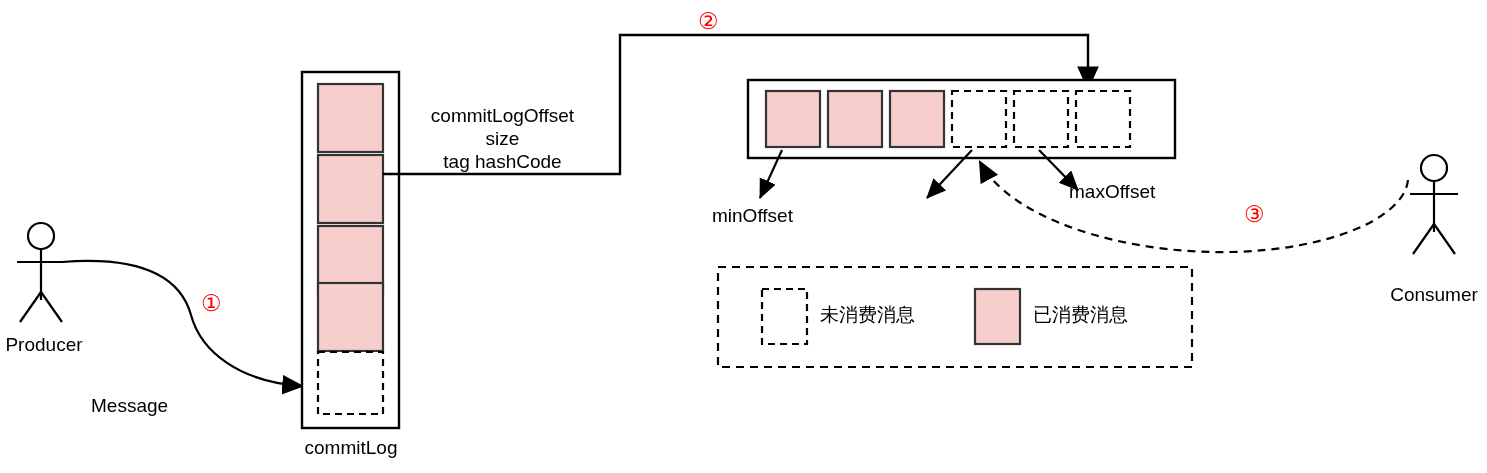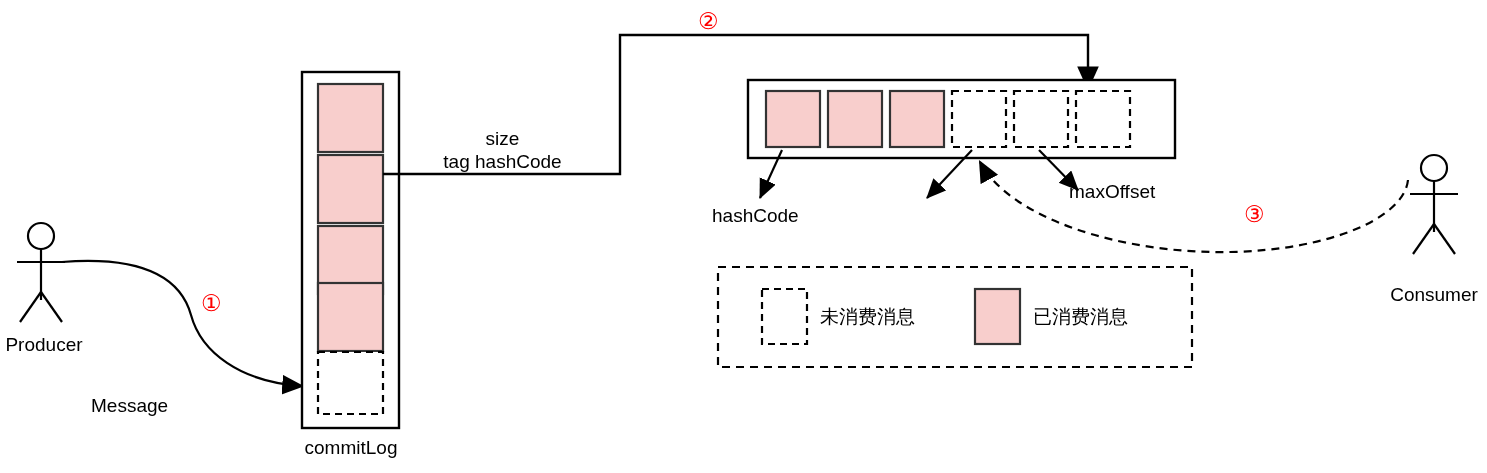--- a/index.html
+++ b/index.html
@@ -34,21 +34,21 @@
   .lbl.center { text-align: center; }
   .marker-num {
     position: absolute;
     color: #ff0000;
     font-family: "Liberation Sans", sans-serif;
     font-size: 23px;
     line-height: 23px;
     white-space: nowrap;
   }
   .cjk {
-    font-family: Liberation Serif, serif;
+    font-family: Liberation Mono, monospace;
     font-size: 19px;
   }
 </style>
 </head>
 <body>
 
 <div id="canvas">
 
   <svg class="layer" viewBox="0 0 1487 473">
     <defs>
@@ -112,23 +112,24 @@
   <div class="lbl" style="left:1381px; top:255px; width:106px; text-align:center;margin-top:28px;">Consumer</div>
 
   <div class="lbl" style="left:82px; top:394px;margin-left:9px;">Message</div>
 
   <div class="marker-num" style="left:698px; top:10px;">②</div>
   <div class="marker-num" style="left:201px; top:292px;">①</div>
   <div class="marker-num" style="left:1244px; top:203px;">③</div>
 
   <div class="lbl" style="left:300px; top:436px; width:102px; text-align:center;">commitLog</div>
 
+  <div class="lbl center" style="left:415px; top:104px; width:175px;">commitLogOffset</div>
   <div class="lbl center" style="left:415px; top:127px; width:175px;">size</div>
   <div class="lbl center" style="left:415px; top:150px; width:175px;">tag hashCode</div>
 
 
-  <div class="lbl" style="left:712px; top:204px;">hashCode</div>
+  <div class="lbl" style="left:712px; top:204px;">minOffset</div>
   <div class="lbl" style="left:1069px; top:180px;">maxOffset</div>
 
   <div class="lbl cjk" style="left:820px; top:305px;">未消费消息</div>
   <div class="lbl cjk" style="left:1033px; top:305px;">已消费消息</div>
 
 </div>
 
 </body></html>

